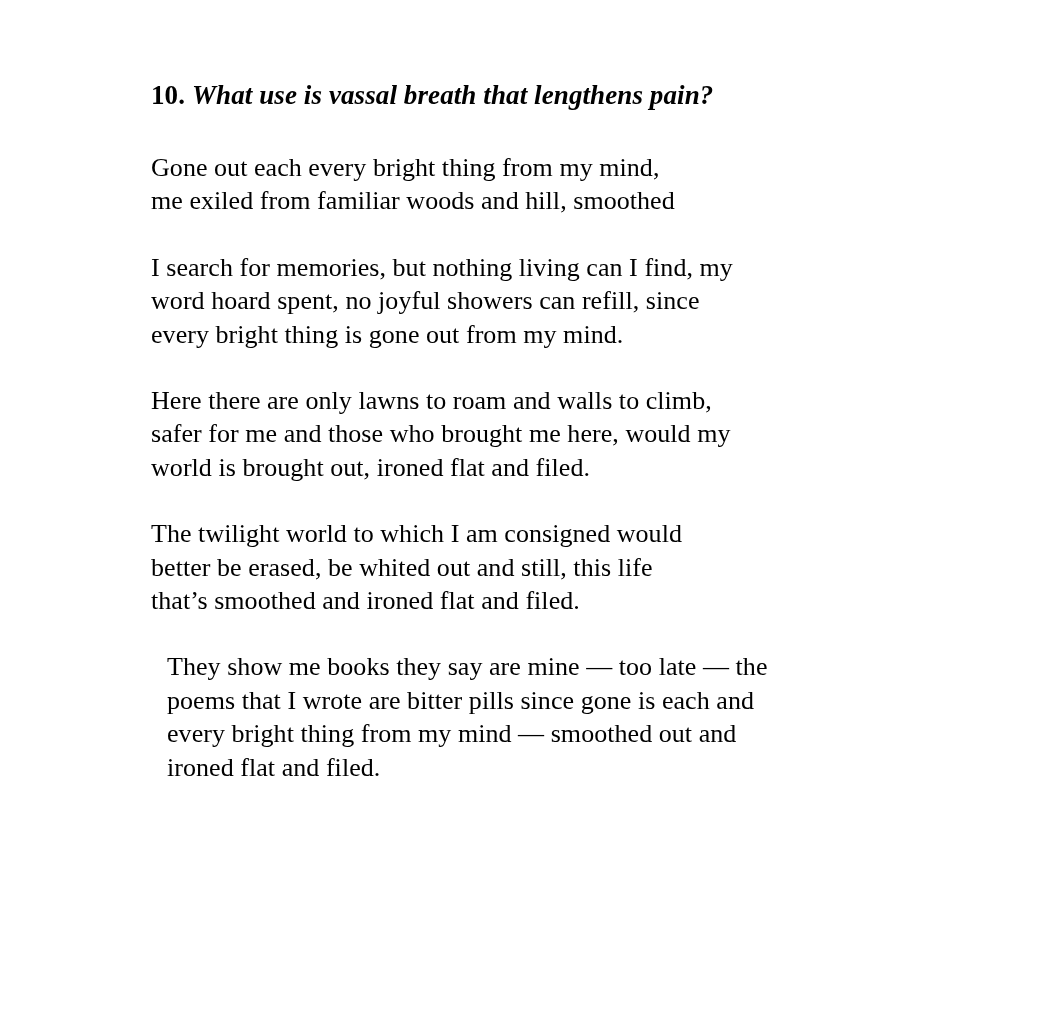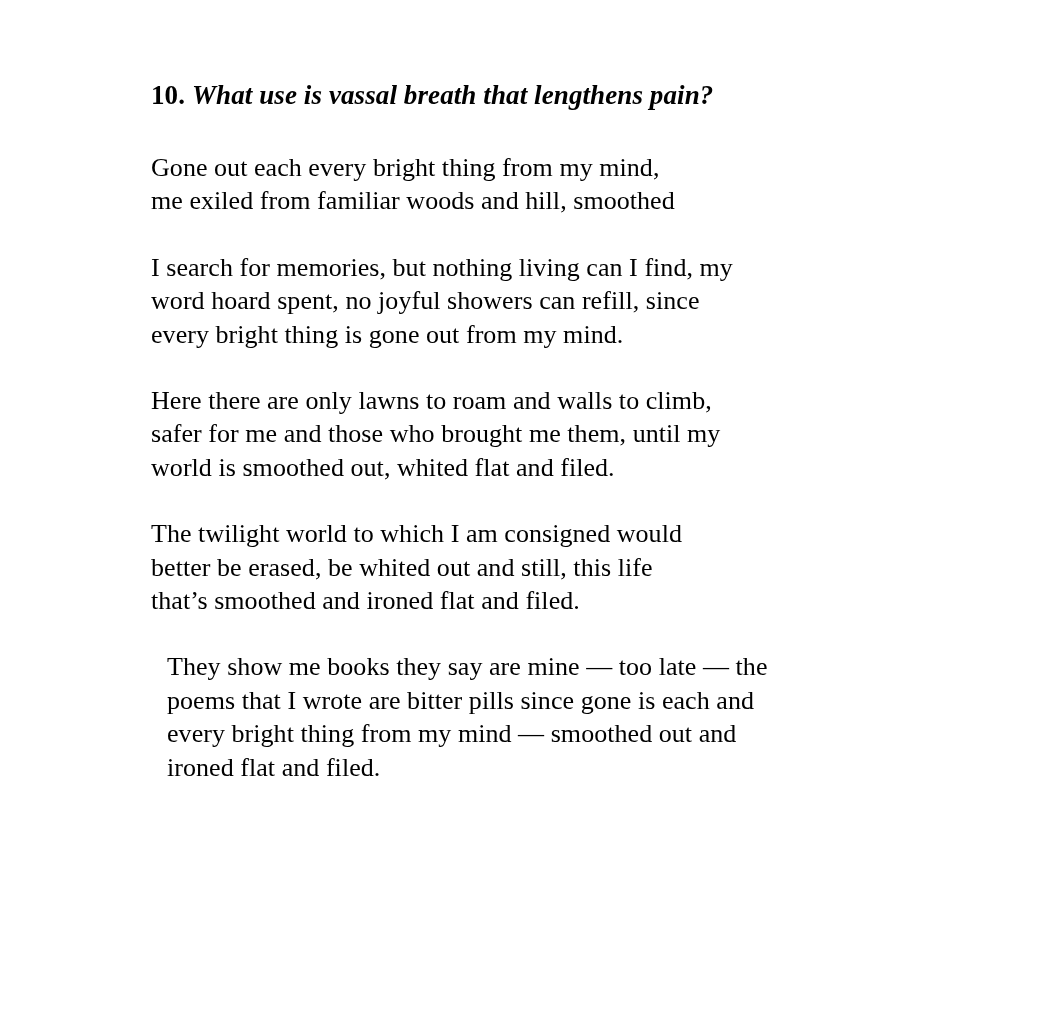--- a/index.html
+++ b/index.html
@@ -83,22 +83,22 @@
       </div>
 
       <div class="stanza">
         <div class="poem-line">I search for memories, but nothing living can I find, my</div>
         <div class="poem-line">word hoard spent, no joyful showers can refill, since</div>
         <div class="poem-line">every bright thing is gone out from my mind.</div>
       </div>
 
       <div class="stanza">
         <div class="poem-line">Here there are only lawns to roam and walls to climb,</div>
-        <div class="poem-line">safer for me and those who brought me them, until my</div>
-        <div class="poem-line">world is smoothed out, whited flat and filed.</div>
+        <div class="poem-line">safer for me and those who brought me here, would my</div>
+        <div class="poem-line">world is brought out, ironed flat and filed.</div>
       </div>
 
 
       <div class="stanza">
         <div class="poem-line">The twilight world to which I am consigned would</div>
         <div class="poem-line">better be erased, be whited out and still, this life</div>
         <div class="poem-line">that’s smoothed and ironed flat and filed.</div>
       </div>
 
       <div class="stanza">

